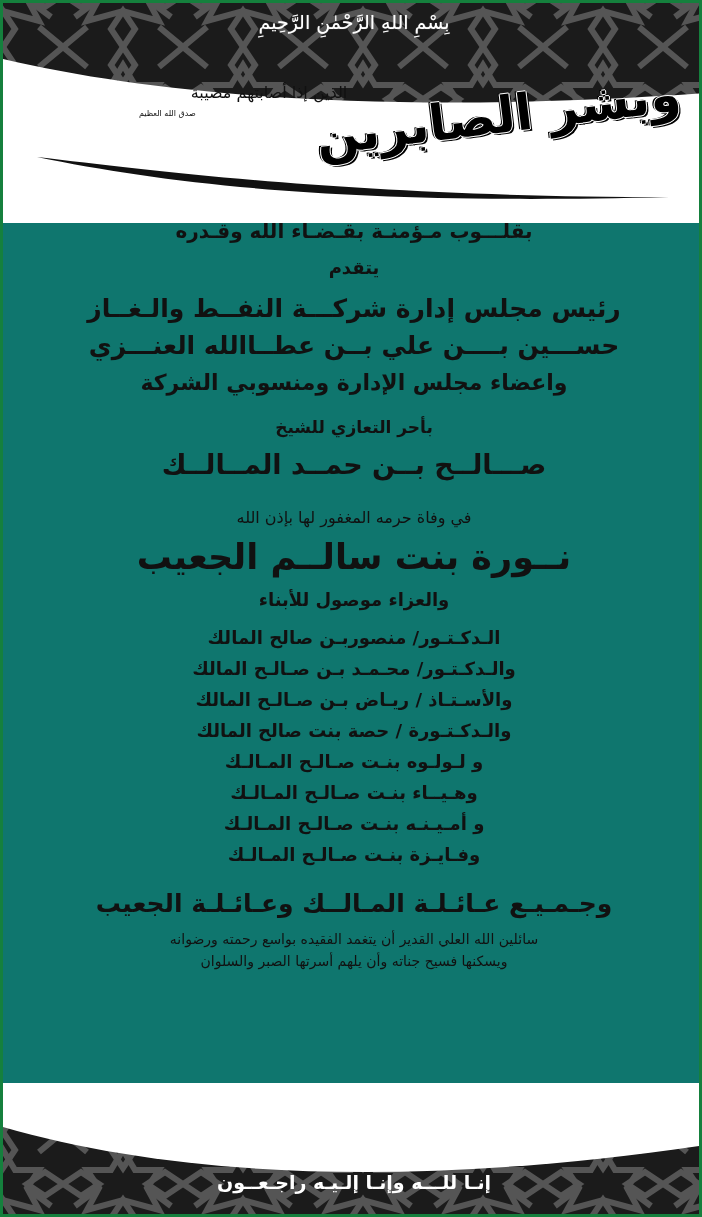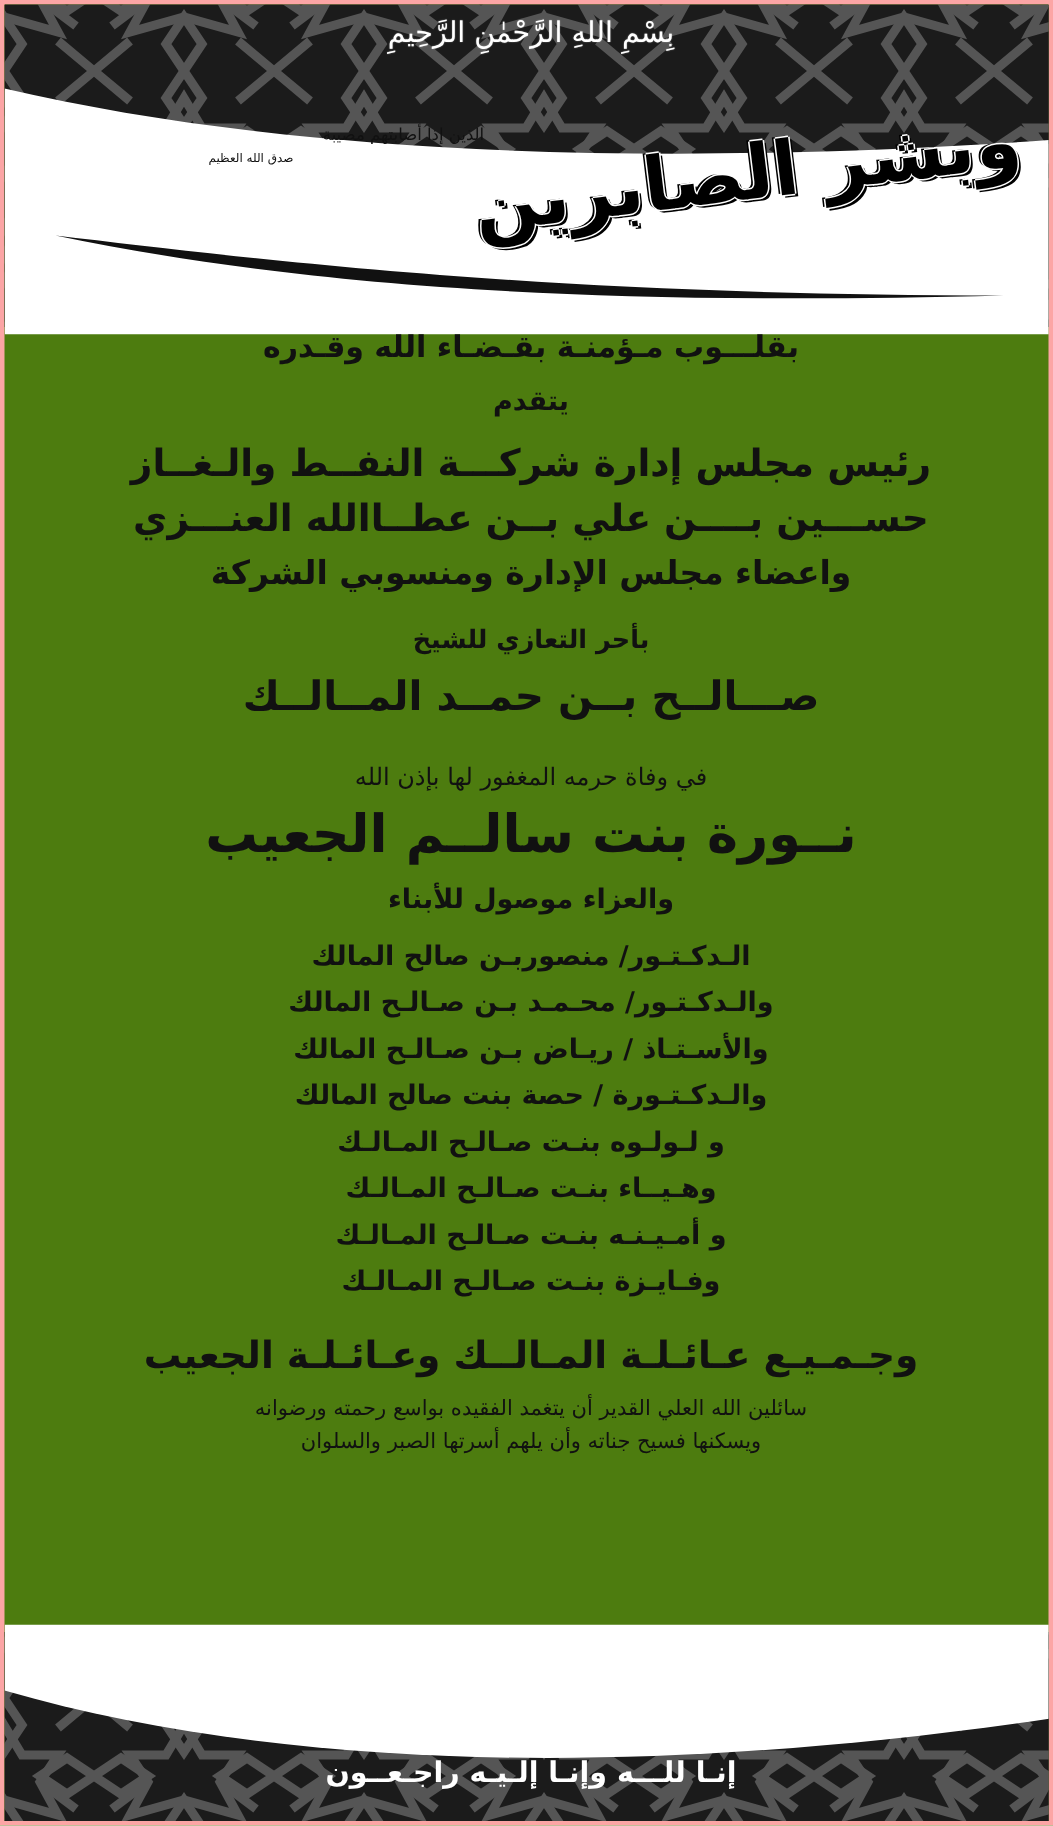--- a/index.html
+++ b/index.html
@@ -5,23 +5,23 @@
   html, body {
     margin: 0;
     padding: 0;
     background: #ffffff;
   }
   #page {
     position: relative;
     width: 702px;
     height: 1217px;
     overflow: hidden;
-    background: #4d7c0f;
+    background: #0f766e;
     box-sizing: border-box;
-    border: 3px solid #fca5a5;
+    border: 3px solid #15803d;
     font-family: "DejaVu Sans", "Liberation Sans", sans-serif;
   }
 
   
   .dark-band {
     position: absolute;
     left: 0;
     width: 702px;
     background-color: #1b1b1b;
     overflow: hidden;
@@ -102,21 +102,21 @@
   #verse-block {
     position: absolute;
     top: 78px;
     right: 300px;
     width: 260px;
     text-align: center;
     color: #111111;
     z-index: 5;
   }
   #verse-block .verse-line {
-    font-size: 11px;
+    font-size: 16px;
     line-height: 1.55;
     letter-spacing: 0px;
     white-space: nowrap;
   }
   #verse-block .sadaqa {
     margin-top: 3px;
     margin-right: -130px;
     font-size: 8px;
     text-align: left;
     color: #111;

